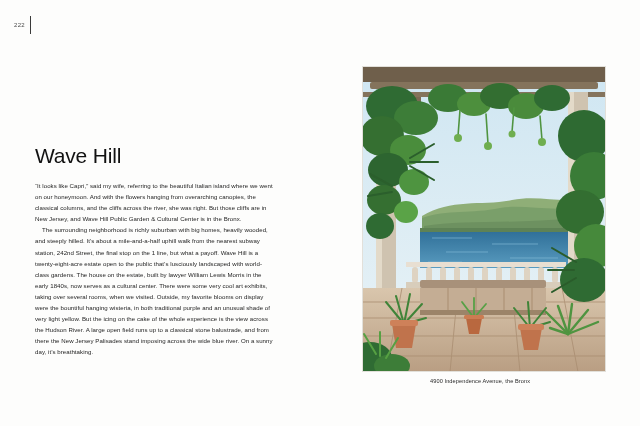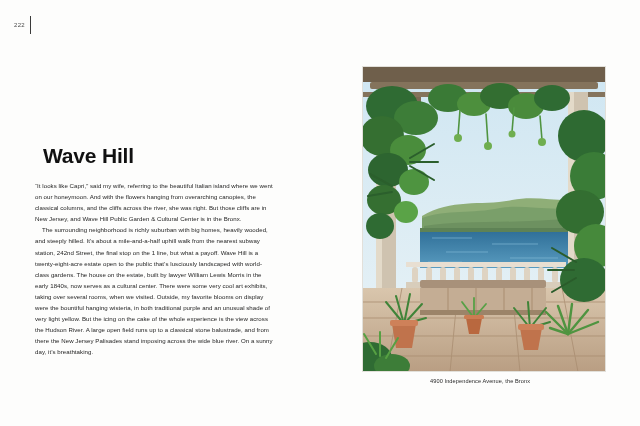--- a/index.html
+++ b/index.html
@@ -42,24 +42,24 @@
   
   .text-col {
     position: absolute;
     left: 35px;
     top: 145px;
     width: 240px;
   }
   .title {
     font-family: "Liberation Sans", sans-serif;
     font-size: 21px;
-    font-weight: bold;
+    font-weight: normal;
     letter-spacing: -0.2px;
     color: #111111;
-    margin: 0 0 14px 8px;
+    margin: 0 0 14px 0;
     line-height: 1;
   }
   .body-para {
     font-size: 6.1px;
     line-height: 11.1px;
     color: #1e1e1e;
     margin: 0;
     text-align: left;
     letter-spacing: 0.05px;
   }

